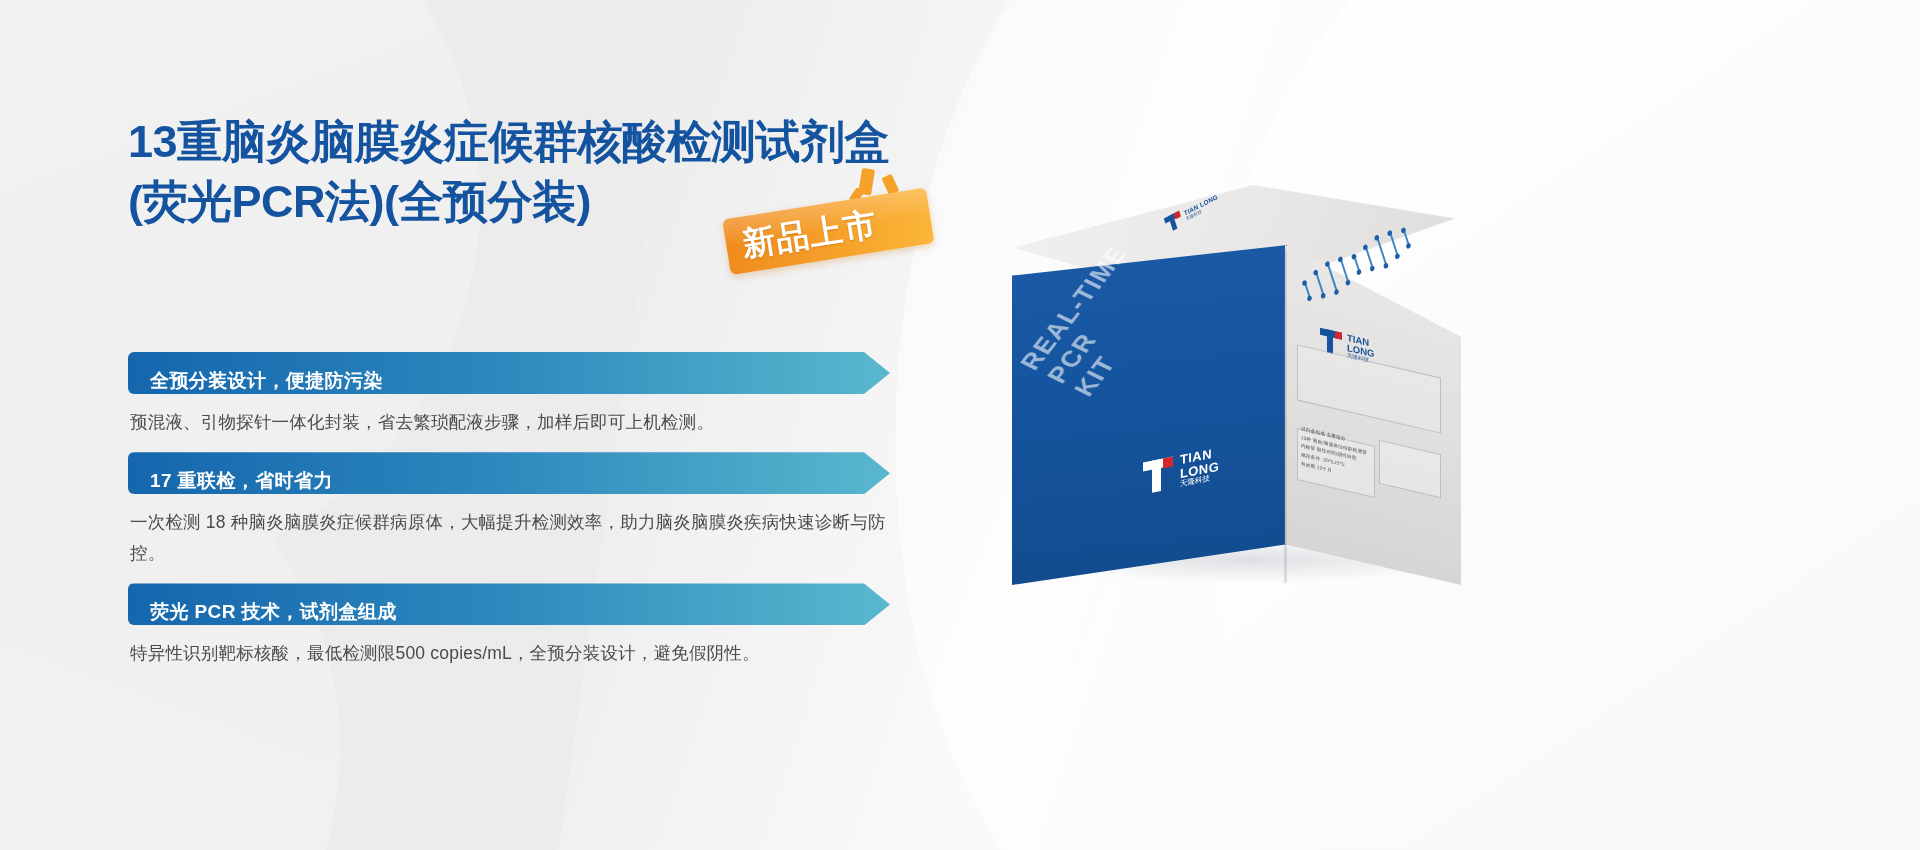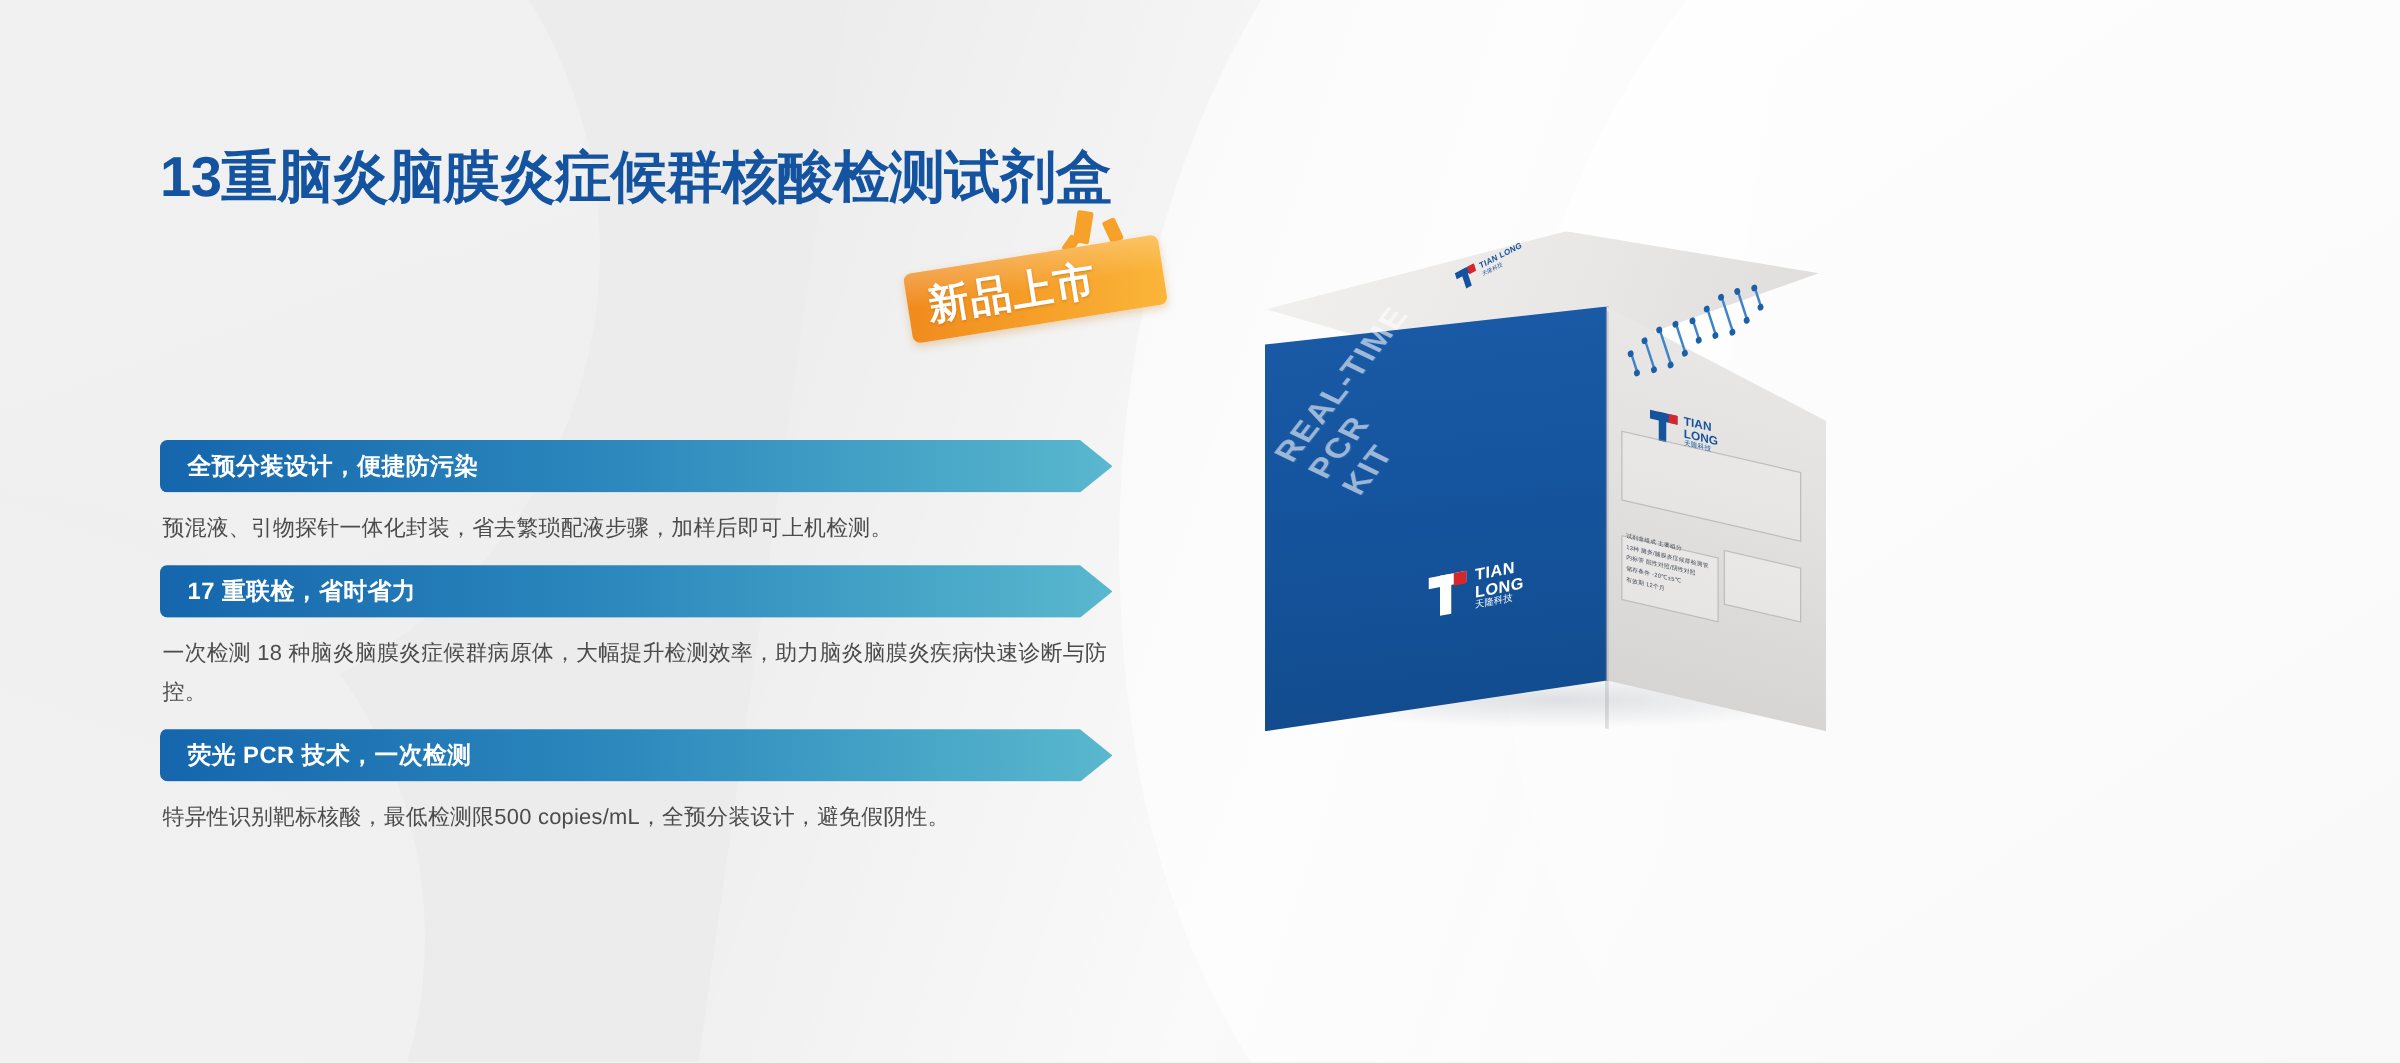--- a/index.html
+++ b/index.html
@@ -143,21 +143,21 @@
     width: 960px;
   }
   .feature { margin-bottom: 14px; }
   .feature:last-child { margin-bottom: 0; }
 
   .feature-bar {
     position: relative;
     height: 42px;
     width: 762px;
     display: flex;
-    align-items: center;
+    align-items: flex-end;
     padding-left: 22px;
     background: linear-gradient(90deg, #1566ad 0%, #2c88bd 48%, #59b8ce 100%);
     border-radius: 6px 0 0 6px;
     clip-path: polygon(0 0, calc(100% - 26px) 0, 100% 50%, calc(100% - 26px) 100%, 0 100%);
   }
   .feature-bar-title {
     color: #ffffff;
     font-size: 19px;
     font-weight: 700;
     letter-spacing: .4px;
@@ -360,20 +360,21 @@
 <div class="banner">
 
   <div class="bg-swoosh-right"></div>
   <div class="bg-swoosh-right2"></div>
   <div class="bg-arc-left"></div>
   <div class="bg-arc-left-bottom"></div>
   <div class="bg-soft-band"></div>
 
   <h1 class="headline">
     <span class="hl-line">13重脑炎脑膜炎症候群核酸检测试剂盒</span>
+    <span class="hl-line">(荧光PCR法)(全预分装)</span>
   </h1>
 
   <div class="badge">
     <span class="badge-spark spark-a"></span>
     <span class="badge-spark spark-b"></span>
     <span class="badge-spark spark-c"></span>
     <div class="badge-plate"></div>
     <div class="badge-text">新品上市</div>
   </div>
 
@@ -388,21 +389,21 @@
 
     <div class="feature">
       <div class="feature-bar">
         <span class="feature-bar-title">17 重联检，省时省力</span>
       </div>
       <p class="feature-body">一次检测 18 种脑炎脑膜炎症候群病原体，大幅提升检测效率，助力脑炎脑膜炎疾病快速诊断与防控。</p>
     </div>
 
     <div class="feature">
       <div class="feature-bar">
-        <span class="feature-bar-title">荧光 PCR 技术，一次检测</span>
+        <span class="feature-bar-title">荧光 PCR 技术，试剂盒组成</span>
       </div>
       <p class="feature-body">特异性识别靶标核酸，最低检测限500 copies/mL，全预分装设计，避免假阴性。</p>
     </div>
 
   </div>
 
   <div class="product">
     <div class="box-shadow-ellipse"></div>
 
     <div class="face-top"></div>

